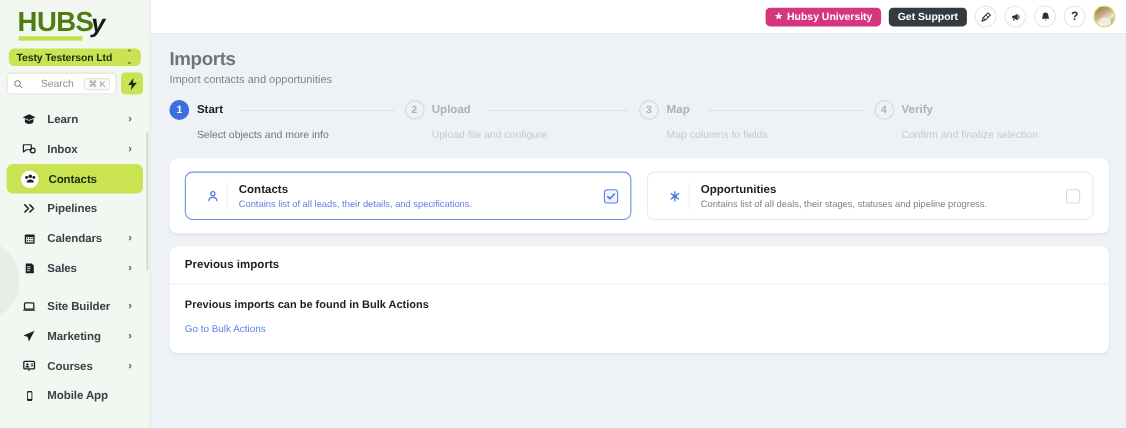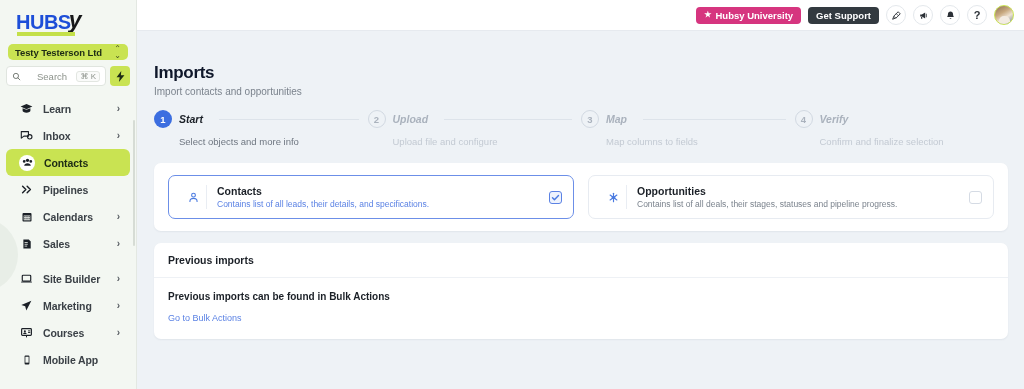--- a/index.html
+++ b/index.html
@@ -16,22 +16,22 @@
     width: 137px; height: 389px;
     background: #f3f7f2;
     border-right: 1px solid #e3e8e2;
     display: flex; flex-direction: column;
     position: relative; overflow: hidden;
     flex: 0 0 137px;
   }
   .logo-wrap { height: 40px; display: flex; align-items: center; padding-left: 16px; }
   .logo { position: relative; display: flex; align-items: flex-end; }
   .logo-text {
-    font-size: 20px; font-weight: 700; letter-spacing: -.5px;
-    color: #1d4ed8; line-height: 1;
+    font-size: 25px; font-weight: 700; letter-spacing: -.5px;
+    color: #4d7c0f; line-height: 1;
   }
   .logo-underline {
     position: absolute; left: 1px; bottom: -4px; width: 58px; height: 4px;
     background: #c4e04a;
   }
   .logo-y {
     font-size: 23px; font-weight: 700; color: #17181a;
     font-style: italic; line-height: 1; margin-left: -2px; position: relative;
   }
 
@@ -108,35 +108,35 @@
     width: 20px; height: 20px; border-radius: 50%; cursor: pointer;
     background: linear-gradient(150deg,#8a6f55 0%,#c7a87e 38%,#efe3d2 62%,#6e7f91 100%);
     border: 1.5px solid #c9e352; overflow: hidden; position: relative;
   }
   .avatar::after {
     content:""; position:absolute; left: 4px; bottom: 0; width: 11px; height: 8px;
     border-radius: 5px 5px 0 0; background: #f3ece2;
   }
 
   .page-head { padding: 13px 0 0 17px; }
-  .page-title { font-size: 17px; font-weight: 700; color: #0f172a; letter-spacing: -.3px; margin-top: 19px; }
+  .page-title { font-size: 17px; font-weight: 700; color: #737373; letter-spacing: -.3px; }
   .page-sub { font-size: 10px; color: #7b838d; margin-top: 3px; }
 
   
   .stepper { display: flex; padding: 13px 16px 0 17px; }
   .step { flex: 1; display: flex; flex-direction: column; min-width: 0; }
   .step-row { display: flex; align-items: center; gap: 7px; }
   .step-num {
     width: 18px; height: 18px; border-radius: 50%;
     display: flex; align-items: center; justify-content: center;
     font-size: 9.5px; font-weight: 700; flex: 0 0 18px;
   }
   .step.current .step-num { background: #3c6ee0; color: #fff; }
   .step.todo .step-num { border: 1px solid #d2d9e2; color: #aab2bd; background: transparent; }
-  .step-label { font-size: 10.5px; font-weight: 700; white-space: nowrap; font-style: italic; }
+  .step-label { font-size: 10.5px; font-weight: 700; white-space: nowrap; }
   .step.current .step-label { color: #1b2027; }
   .step.todo .step-label { color: #aab2bd; font-weight: 600; }
   .step-line { flex: 1; height: 1px; background: #dde3ea; margin: 0 9px; min-width: 12px; }
   .step-desc { font-size: 9.5px; margin-top: 8px; margin-left: 25px; white-space: nowrap; }
   .step.current .step-desc { color: #6e7680; }
   .step.todo .step-desc { color: #c3cad3; }
   .step:last-child .step-line { display: none; }
 
   
   .card {

